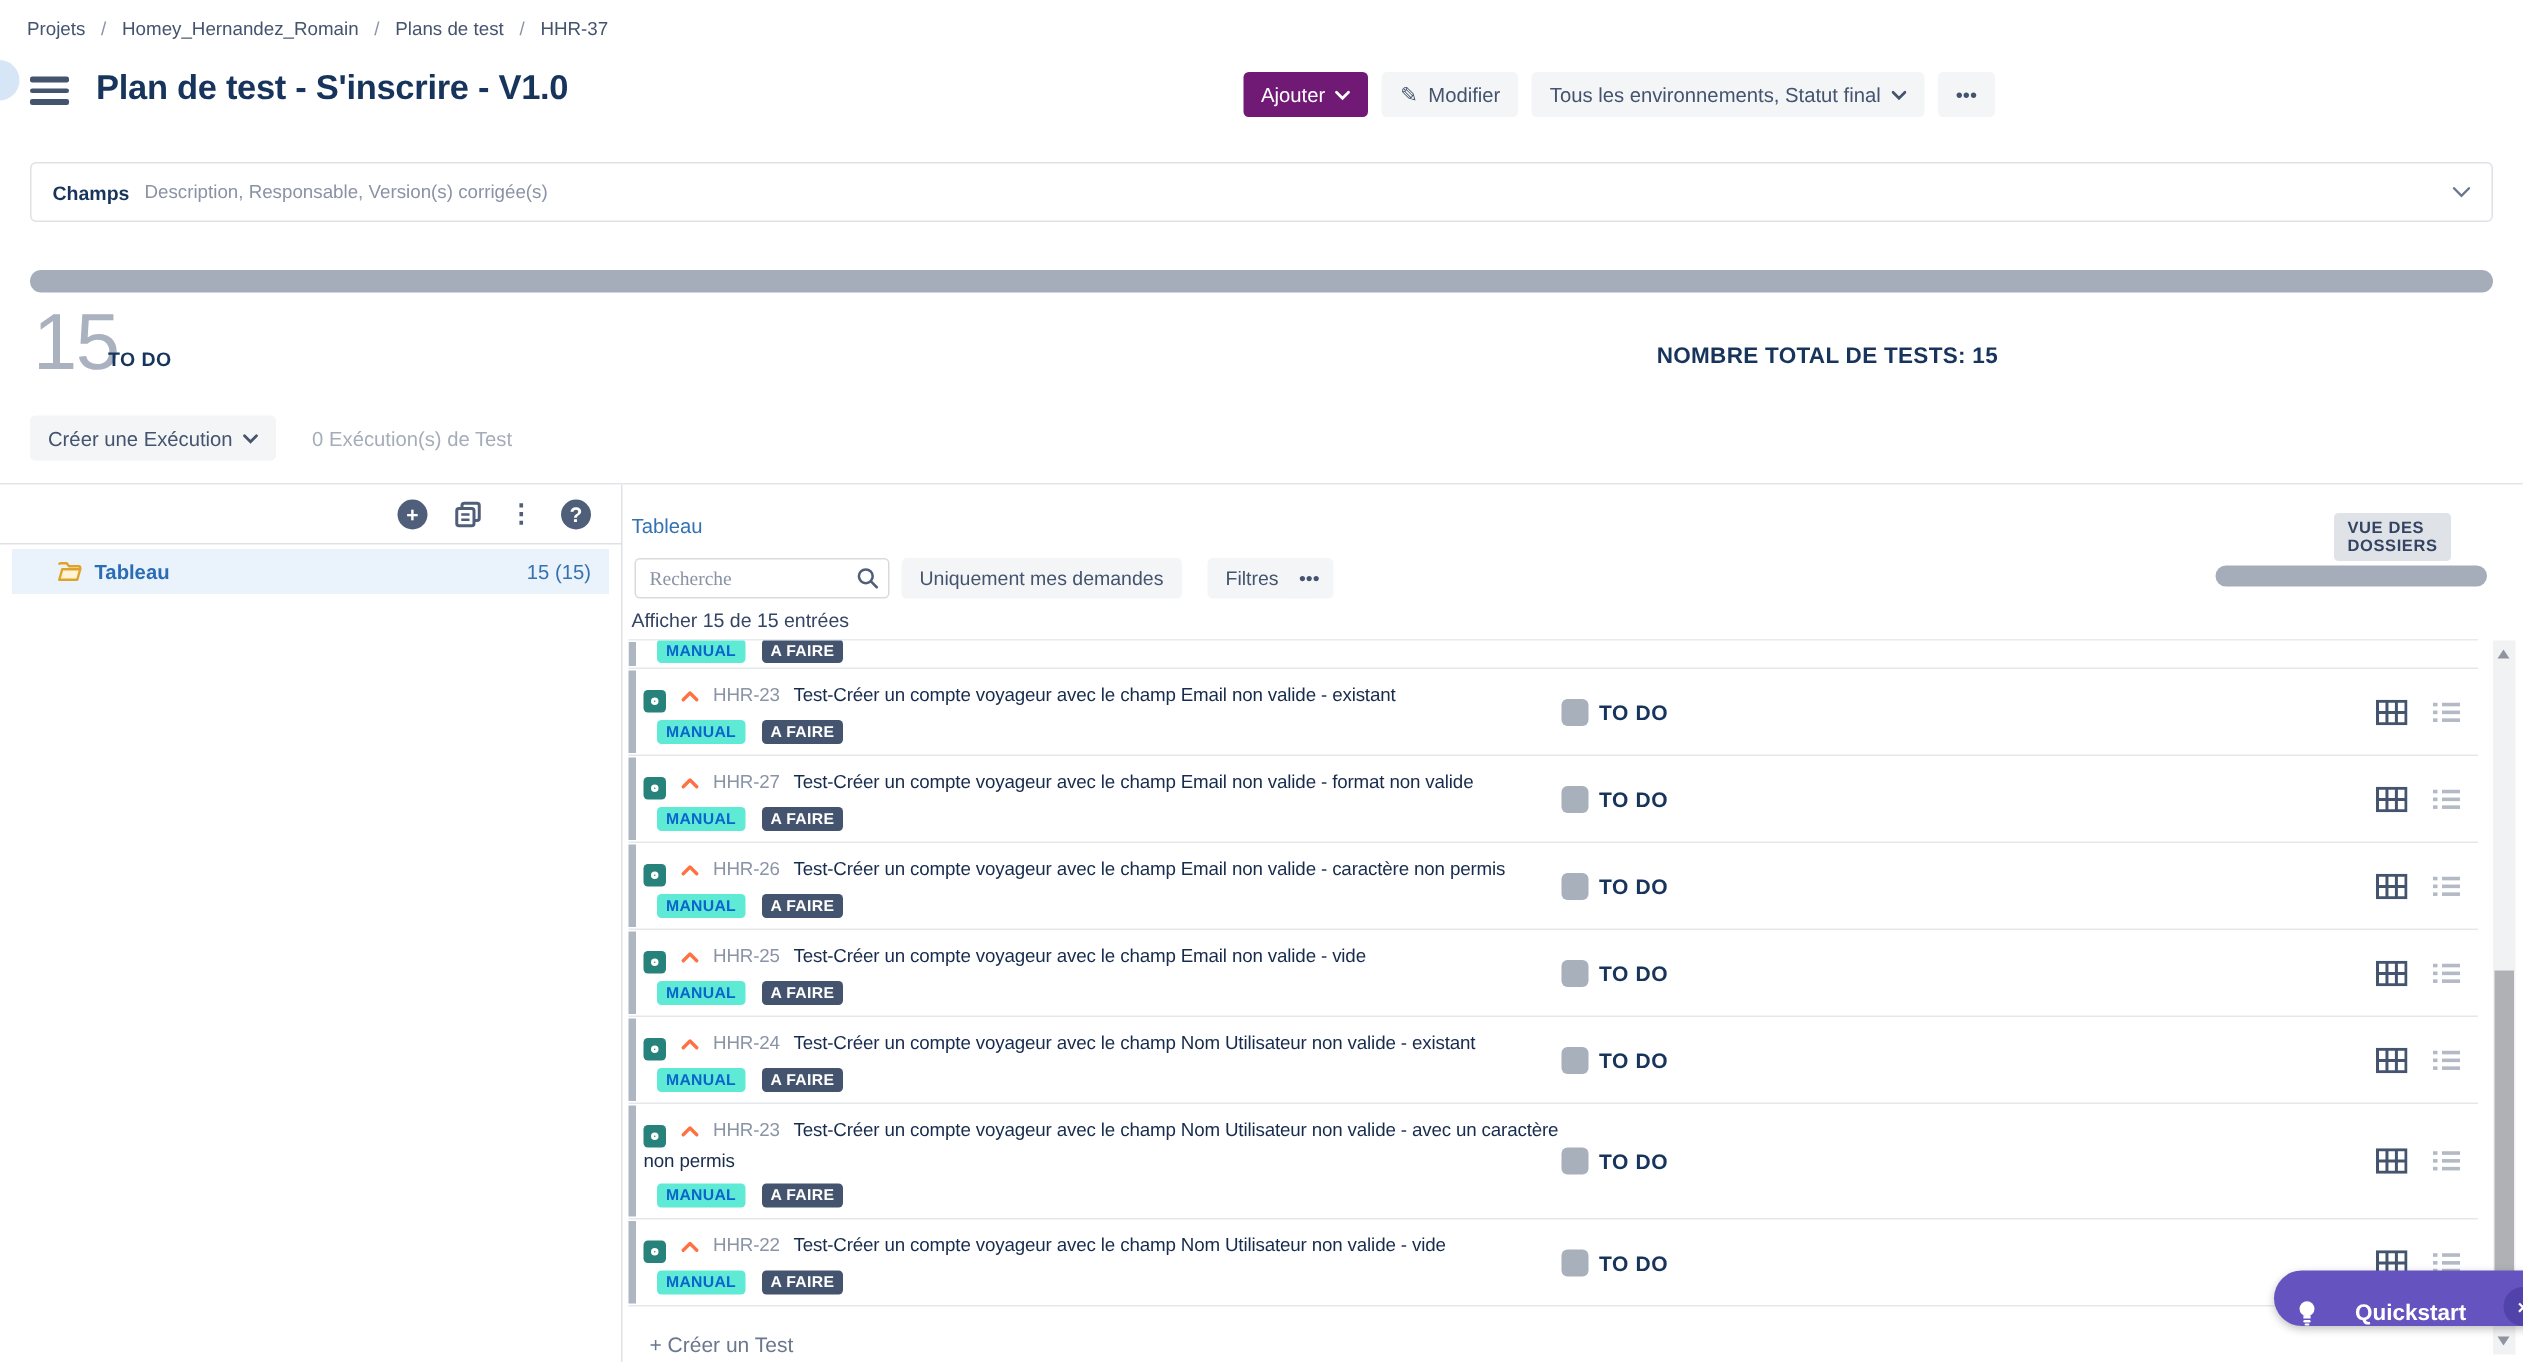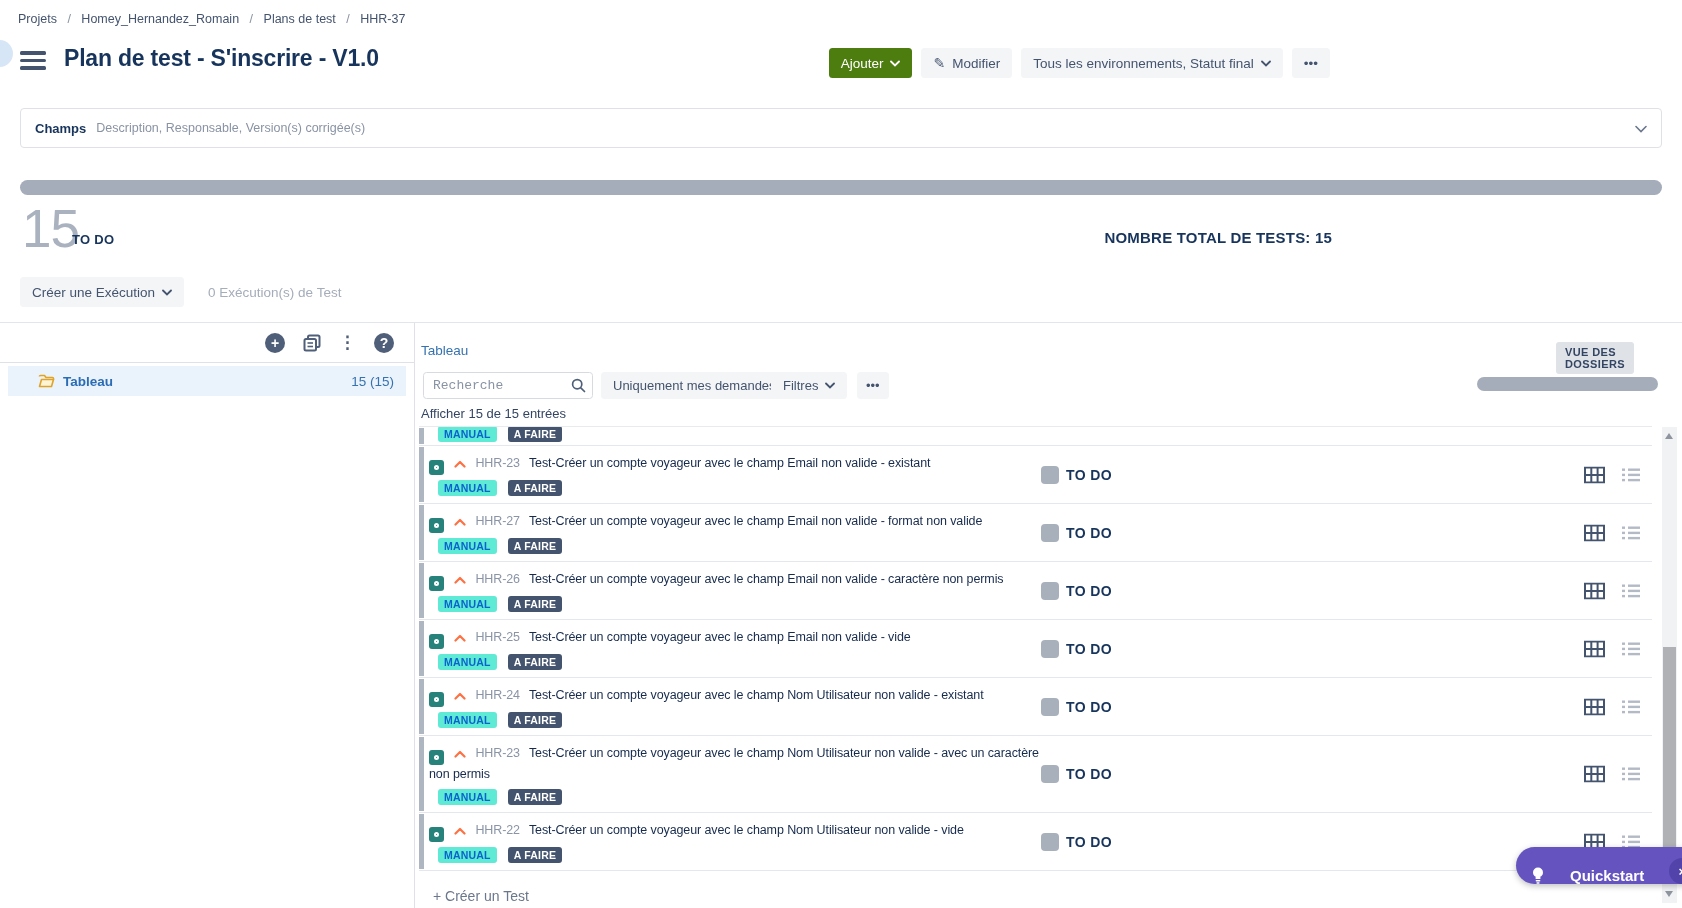--- a/index.html
+++ b/index.html
@@ -16,21 +16,21 @@
 
   
   .hamburger { position:absolute; left:20px; top:51px; width:26px; height:19px; cursor:pointer; }
   .hamburger span { display:block; height:3.6px; background:#44546F; border-radius:1.5px; margin-bottom:4px; }
   .page-title { position:absolute; left:64px; top:45px; font-size:23px; font-weight:bold; color:#17345C; letter-spacing:-0.2px; }
 
   .header-actions { position:absolute; right:24px; top:48px; display:flex; gap:9px; align-items:center; }
   .btn { display:inline-flex; align-items:center; gap:7px; height:30px; padding:0 12px;
          border-radius:3.5px; font-size:13.5px; background:#F4F5F7; color:#44546F; cursor:pointer;
          white-space:nowrap; border:none; font-family:inherit; }
-  .btn.primary { background:#4d7c0f; color:#fff; }
+  .btn.primary { background:#701a75; color:#fff; }
   .btn .chev svg { display:block; }
   .pencil { font-size:14px; color:#44546F; }
 
   
   .fields-bar { position:absolute; left:20px; top:108px; width:1642px; height:40px;
                 border:1px solid #DFE1E6; border-radius:4px; display:flex; align-items:center;
                 padding:0 14px; cursor:pointer; background:#fff;justify-content:center; }
   .fields-bar .flabel { font-size:13px; font-weight:bold; color:#17345C; margin-right:10px; }
   .fields-bar .fvalue { font-size:12.5px; color:#8993A4; flex:1; }
   .fields-bar .chev { color:#6B778C; }
@@ -61,27 +61,27 @@
   .folder-name { font-size:13.5px; font-weight:bold; color:#2A6DB5; flex:1; }
   .folder-count { font-size:13.5px; color:#3572B0; }
 
   
   .panel-title { position:absolute; left:421px; top:343px; font-size:13.5px; color:#3572B0; }
   .folders-view-btn { position:absolute; left:1556px; top:342px; background:#DFE3E8; color:#344563;
                       font-size:11px; font-weight:bold; letter-spacing:.4px; padding:4px 9px;
                       border-radius:3px; cursor:pointer; }
   .search-box { position:absolute; left:423px; top:372px; width:170px; height:27px; }
   .search-box input { width:100%; height:100%; border:1px solid #D7DBE0; border-radius:3.5px;
-                      padding:0 28px 0 9px; font-size:13px; color:#000000; font-family:Liberation Mono, monospace; outline:none; }
+                      padding:0 28px 0 9px; font-size:13px; color:#000000; font-family:Liberation Serif, serif; outline:none; }
   .search-box input::placeholder { color:#8993A4; }
   .search-ic { position:absolute; right:7px; top:6px; cursor:pointer; }
   .toolbar-btn { position:absolute; top:372px; height:27px; font-size:13px; }
   .btn.small { height:27px; font-size:13px; }
   .only-mine { left:601px; }
-  .filters { left:771px; }
+  .filters { left:805px; }
   .panel-more { left:857px; padding:0 9px; }
   .progress-small { position:absolute; left:1477px; top:377px; width:181px; height:14px; border-radius:7px; background:#A5ADBA; }
   .entries-info { position:absolute; left:421px; top:406px; font-size:13px; color:#344563; }
 
   
   .ttable { position:absolute; left:419px; top:426px; width:1233px; border-top:1px solid #E8EAEE; }
   .trow { position:relative; border-bottom:1px solid #E4E7EC; padding:8px 180px 7px 10px; min-height:52px; cursor:pointer; }
   .trow:before { content:""; position:absolute; left:0; top:1px; bottom:1px; width:5px; background:#AEB6C2; }
   .trow.partial { min-height:19px; height:19px; padding:0 0 3px 10px; display:flex; align-items:flex-end; overflow:hidden; }
   .sum-line { width:620px; font-size:12.5px; letter-spacing:-0.1px; line-height:19px; color:#172B4D; }

